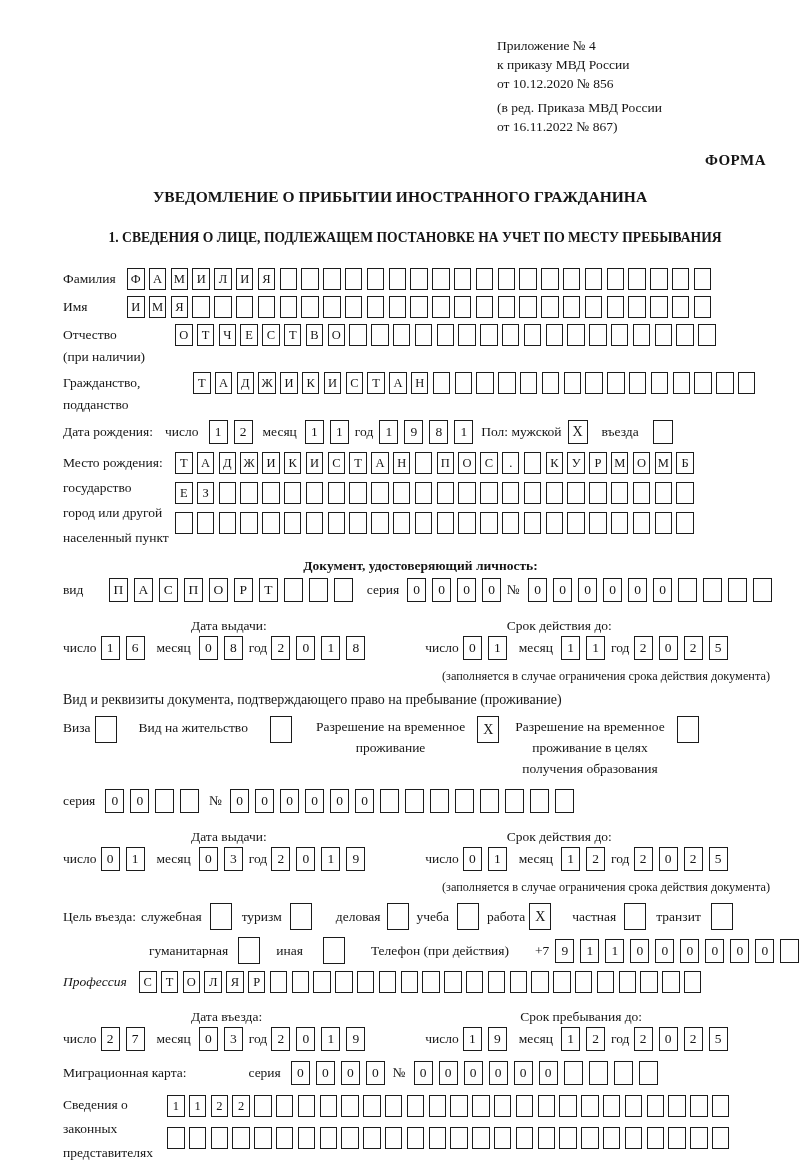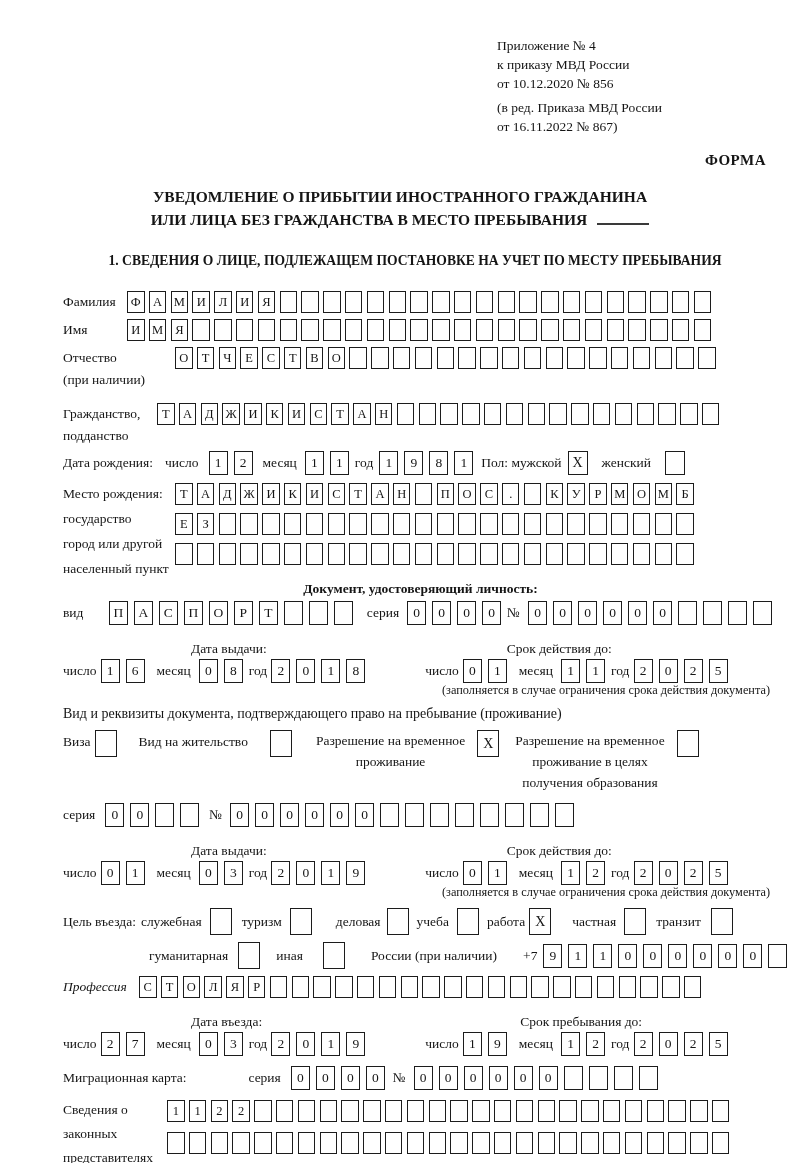--- a/index.html
+++ b/index.html
@@ -25,42 +25,41 @@
   }
   .dcell{
     box-sizing:content-box;width:17px;height:22px;border:1.6px solid #1c1c1c;margin-right:6px;
     display:flex;align-items:center;justify-content:center;font-size:13.5px;flex:none;
   }
   .chk{
     box-sizing:content-box;width:20px;height:25px;border:1.6px solid #1c1c1c;flex:none;
     display:flex;align-items:center;justify-content:center;font-size:14px;
   }
   .dhead{display:flex;font-size:13.5px;margin-top:16px;}
-  .note{font-size:12.3px;text-align:right;padding-right:8px;margin-top:0;}
-  .center-b{font-weight:bold;font-size:13.5px;text-align:center;margin-top:0;}
+  .note{font-size:12.3px;text-align:right;padding-right:8px;margin-top:9px;}
+  .center-b{font-weight:bold;font-size:13.5px;text-align:center;margin-top:8px;}
   .optblock{font-size:13.5px;text-align:center;line-height:21px;}
 </style>
 </head>
 <body>
 
 <div>
 
   <div class="hdr">
     <div>Приложение № 4</div>
     <div>к приказу МВД России</div>
     <div>от 10.12.2020 № 856</div>
     <div class="gap">(в ред. Приказа МВД России</div>
     <div>от 16.11.2022 № 867)</div>
   </div>
 
   <div class="forma">ФОРМА</div>
 
   <div class="title">
     <div>УВЕДОМЛЕНИЕ О ПРИБЫТИИ ИНОСТРАННОГО ГРАЖДАНИНА</div>
-    <div><span>ИЛИ ЛИЦА БЕЗ ГРАЖДАНСТВА В МЕСТО ПРЕБЫВАНИЯ</span><span class="blank"></span></div>
   </div>
 
   <div class="sec">1. СВЕДЕНИЯ О ЛИЦЕ, ПОДЛЕЖАЩЕМ ПОСТАНОВКЕ НА УЧЕТ ПО МЕСТУ ПРЕБЫВАНИЯ</div>
 
   <div class="content">
 
     <div class="frow" style="margin-top:22px;">
       <span class="lab" style="width:64px;">Фамилия</span>
       <div class="cells">
           <div class="cell">Ф</div>
@@ -153,21 +152,21 @@
           <div class="cell"></div>
           <div class="cell"></div>
           <div class="cell"></div>
           <div class="cell"></div>
           <div class="cell"></div>
           <div class="cell"></div>
           <div class="cell"></div>
         </div>
     </div>
 
-    <div class="frow fstart" style="margin-top:12px;">
+    <div class="frow fstart" style="margin-top:4px;gap:36px;">
       <span class="lab2" style="width:94px;">
         <span>Гражданство,</span><br>
         <span>подданство</span>
       </span>
       <div class="cells">
           <div class="cell">Т</div>
           <div class="cell">А</div>
           <div class="cell">Д</div>
           <div class="cell">Ж</div>
           <div class="cell">И</div>
@@ -209,21 +208,21 @@
         </div>
       <span class="lab" style="margin-right:6px;">год</span>
       <div class="cells">
           <div class="dcell">1</div>
           <div class="dcell">9</div>
           <div class="dcell">8</div>
           <div class="dcell">1</div>
         </div>
       <span class="lab" style="margin-left:2px;margin-right:6px;">Пол: мужской</span>
       <div class="chk" style="width:18px;height:22px;">X</div>
-      <span class="lab" style="margin-left:14px;margin-right:14px;">женский</span>
+      <span class="lab" style="margin-left:14px;margin-right:14px;">въезда</span>
       <div class="chk" style="width:18px;height:22px;"></div>
     </div>
 
     <div class="frow fstart" style="margin-top:6px;">
       <span class="lab2" style="width:112px;line-height:25px;">
         <span>Место рождения:</span><br>
         <span>государство</span><br>
         <span>город или другой</span><br>
         <span>населенный пункт</span>
       </span>
@@ -498,21 +497,21 @@
       <div class="chk"></div>
       <span class="lab" style="margin-left:10px;margin-right:10px;">транзит</span>
       <div class="chk"></div>
     </div>
 
     <div class="frow" style="margin-top:7px;">
       <span class="lab" style="margin-left:86px;margin-right:10px;">гуманитарная</span>
       <div class="chk"></div>
       <span class="lab" style="margin-left:16px;margin-right:20px;">иная</span>
       <div class="chk"></div>
-      <span class="lab" style="margin-left:26px;">России (при наличии)</span>
+      <span class="lab" style="margin-left:26px;">Телефон (при действия)</span>
       <span class="lab" style="margin-left:26px;margin-right:6px;">+7</span>
       <div class="cells">
           <div class="dcell">9</div>
           <div class="dcell">1</div>
           <div class="dcell">1</div>
           <div class="dcell">0</div>
           <div class="dcell">0</div>
           <div class="dcell">0</div>
           <div class="dcell">0</div>
           <div class="dcell">0</div>

